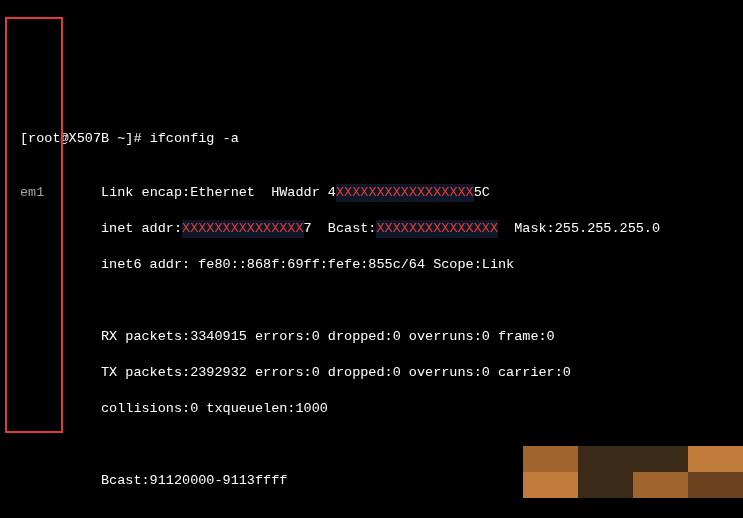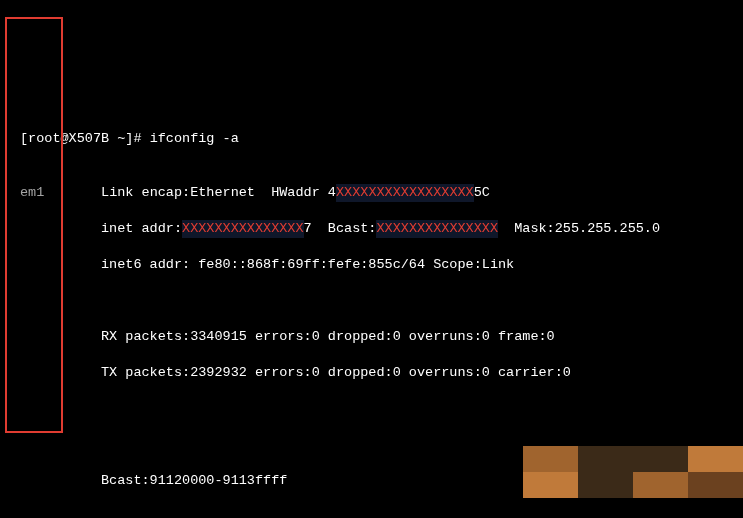--- a/index.html
+++ b/index.html
@@ -53,21 +53,21 @@
 <div class="mosaic"></div>
 
 <span class="line"><span class="prompt-user">[root@X507B ~]# </span><span class="txt">ifconfig -a</span></span>
 
 <span class="line"><span class="iface">em1</span>       <span class="txt">Link encap:Ethernet  HWaddr 4</span><span class="redact">XXXXXXXXXXXXXXXXX</span><span class="txt">5C</span></span>
 <span class="line"><span>          </span><span class="txt">inet addr:</span><span class="redact">XXXXXXXXXXXXXXX</span><span class="txt">7  Bcast:</span><span class="redact">XXXXXXXXXXXXXXX</span><span class="txt">  Mask:255.255.255.0</span></span>
 <span class="line"><span>          </span><span class="txt">inet6 addr: fe80::868f:69ff:fefe:855c/64 Scope:Link</span></span>
 <span class="line"><span>          </span></span>
 <span class="line"><span>          </span><span class="txt">RX packets:3340915 errors:0 dropped:0 overruns:0 frame:0</span></span>
 <span class="line"><span>          </span><span class="txt">TX packets:2392932 errors:0 dropped:0 overruns:0 carrier:0</span></span>
-<span class="line"><span>          </span></span>
+<span class="line"><span>          </span><span class="txt">collisions:0 txqueuelen:1000</span></span>
 <span class="line"><span>          </span></span>
 <span class="line"><span>          </span><span class="txt">Bcast:91120000-9113ffff</span></span>
 <span class="line"> </span>
 
 
 
 
 
 
 

